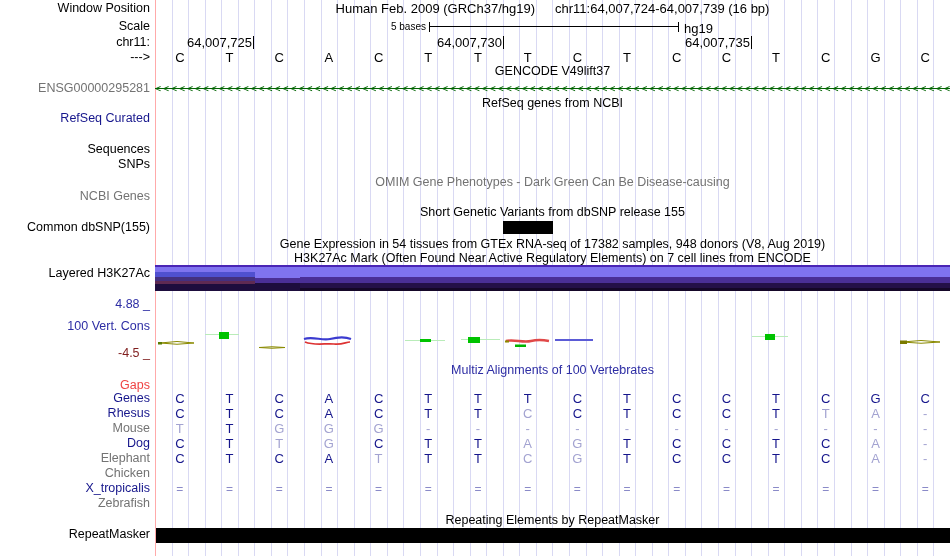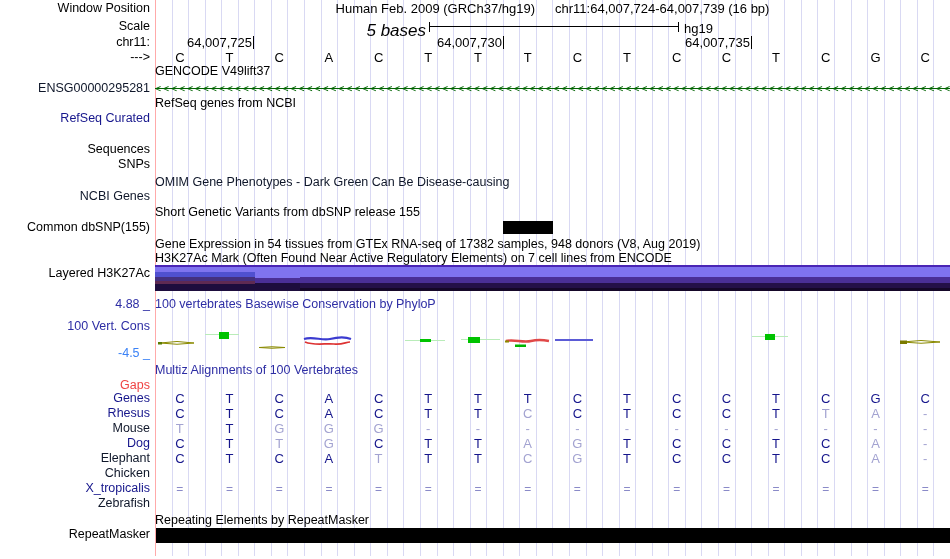--- a/index.html
+++ b/index.html
@@ -3,27 +3,27 @@
 <meta charset="utf-8">
 <style>
   html,body{margin:0;padding:0;background:#fff;}
   .canvas{position:relative;width:950px;height:559px;background:#fff;
           font-family:"Liberation Sans",sans-serif;overflow:hidden;color:#000;}
   .gridlines{position:absolute;left:156px;top:0;width:794px;height:556px;
     background:repeating-linear-gradient(to right,transparent 0px,transparent 15.56px,#d9d9f3 15.56px,#d9d9f3 16.56px);}
   .track-left-border{position:absolute;left:155px;top:0;width:1px;height:556px;background:#ffaaaa;}
   .left-label{position:absolute;left:0;width:150px;text-align:right;font-size:12.5px;
               line-height:13px;white-space:nowrap;}
-  .center-title{position:absolute;left:155px;width:795px;text-align:left;
+  .center-title{position:absolute;left:155px;width:795px;text-align:center;
                 font-size:12.5px;line-height:13px;white-space:nowrap;}
-  .navy{color:#16168c}.green{color:#0f172a}.blue{color:#2d2da4}
-  .orange{color:#ef4444}.maroon{color:#3b82f6}
+  .navy{color:#16168c}.green{color:#737373}.blue{color:#2d2da4}
+  .orange{color:#ef4444}.maroon{color:#7f1d1d}
   .hdr-row{position:absolute;left:155px;width:795px;top:2px;display:flex;
            justify-content:center;gap:20px;font-size:13px;line-height:14px;}
-  .scale-text{position:absolute;top:21px;right:524px;font-size:17px;font-style:italic;}
+  .scale-text{position:absolute;top:21px;right:524px;font-size:10px;}
   .scale-bar{position:absolute;left:429px;top:22px;width:248px;height:10px;
     border-left:1px solid #000;border-right:1px solid #000;
     background:linear-gradient(to bottom,transparent 0 4px,#000 4px 5px,transparent 5px);}
   .hg19-label{position:absolute;left:684px;top:21px;font-size:13px;}
   .coord{position:absolute;top:36px;font-size:13px;line-height:13px;
          border-right:1px solid #000;padding-right:1px;height:13px;}
   .cells-row{position:absolute;left:155px;width:795px;display:flex;}
   .cells-row .cell{flex:1 1 0;text-align:center;font-size:13px;line-height:14px;color:#16168c;}
   .seq-row .cell{color:#000;}
   .cell.dim{color:#a3a3d1;}
@@ -111,21 +111,20 @@
   <div class="center-title" style="top:252px">H3K27Ac Mark (Often Found Near Active Regulatory Elements) on 7 cell lines from ENCODE</div>
 
   <div class="left-label" style="top:267px">Layered H3K27Ac</div>
   <div>
     <div class="h3k-seg h3k-a"></div>
     <div class="h3k-seg h3k-b"></div>
     <div class="h3k-seg h3k-c"></div>
   </div>
 
   <div class="left-label blue" style="top:298px">4.88 _</div>
-  <div class="center-title blue" style="top:298px">100 vertebrates Basewise Conservation by PhyloP</div>
   <div class="left-label blue" style="top:320px">100 Vert. Cons</div>
   <div class="left-label maroon" style="top:347px">-4.5 _</div>
 
   <div>
     <div class="cons-mark" style="left:158px;top:333px">
       <svg width="38" height="8">
           <path d="M2,4 Q19,1 36,4 Q19,6.5 2,4 Z" fill="none" stroke="#8a8a00"></path>
           <rect x="0" y="3" width="4" height="2.5" fill="#5a7a00"></rect>
         </svg>
     </div>

